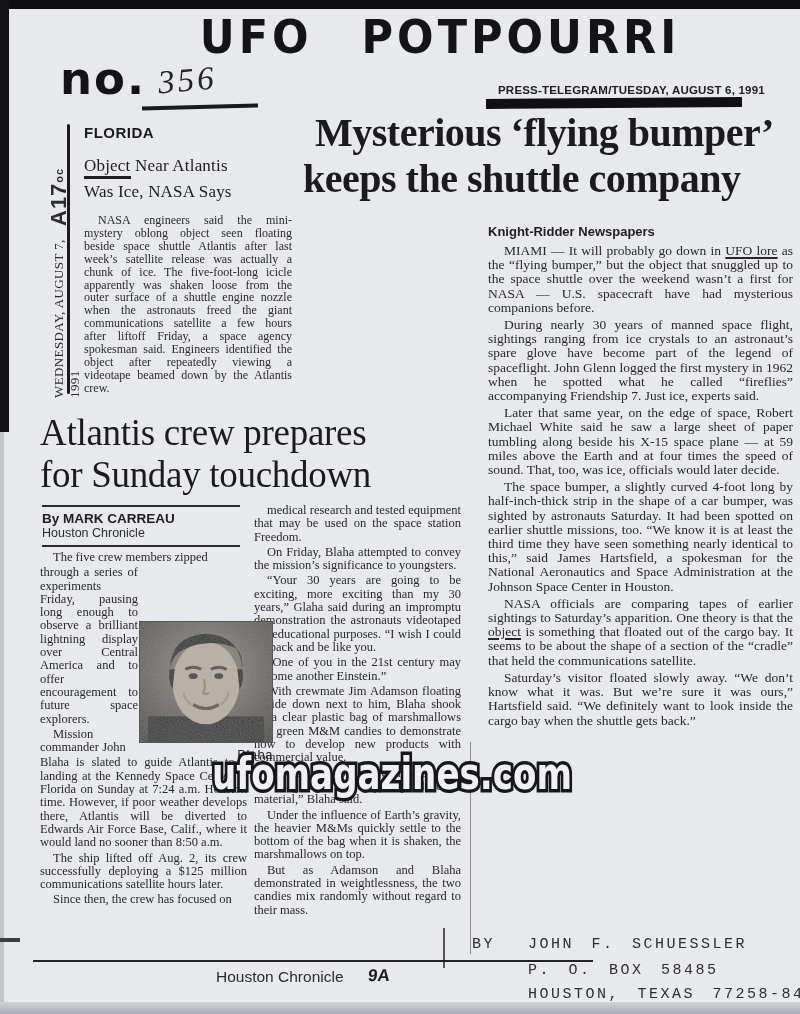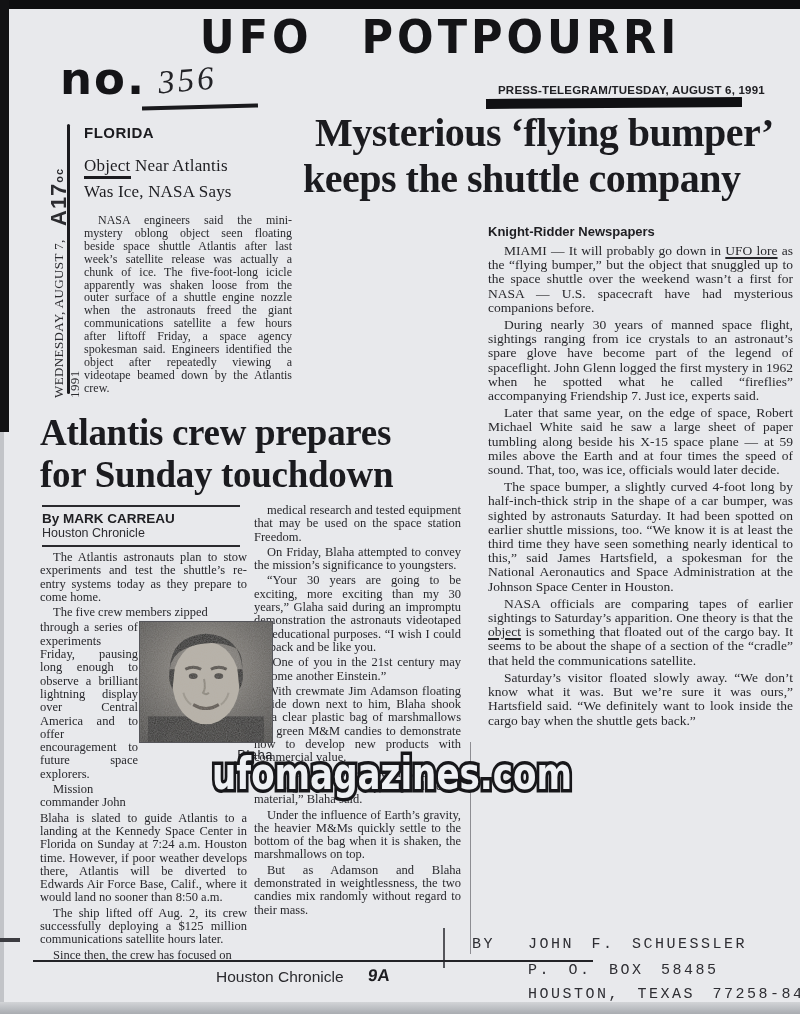--- a/index.html
+++ b/index.html
@@ -52,21 +52,21 @@
                    font-size:40px;line-height:46px;color:#1b1b1f;letter-spacing:-.5px;margin-left:8px;}
   .bumper-headline .l1{padding-left:12px;}
   .bumper-col{position:absolute;left:488px;top:224px;width:305px;}
   .kr-byline{font-family:"Liberation Sans",sans-serif;font-weight:bold;font-size:13px;
              color:#1e1e22;margin-bottom:5px;}
   .bumper-col p, .a-col p{margin:0 0 3px 0;font-size:13.5px;line-height:14.2px;
              text-align:justify;text-indent:16px;color:#28282c;}
   u{text-decoration-thickness:1.5px;text-underline-offset:2px;}
 
   
-  .atl-headline{position:absolute;left:40px;top:412px;width:430px;font-weight:bold;
+  .atl-headline{position:absolute;left:40px;top:412px;width:430px;font-weight:normal;
                 font-size:37px;line-height:42px;color:#1b1b1f;letter-spacing:-.3px;}
   .byline-box{position:absolute;left:42px;top:505px;width:198px;border-top:2px solid #2a2a2e;
               border-bottom:2px solid #2a2a2e;padding:4px 0 5px 0;}
   .byline-name{font-family:"Liberation Sans",sans-serif;font-weight:bold;font-size:13.5px;color:#202024;}
   .byline-org{font-family:"Liberation Sans",sans-serif;font-size:12.5px;color:#2c2c30;}
 
   .a-col p{font-size:12.5px;line-height:13.3px;text-indent:13px;margin:0 0 2px 0;}
   .a-col1{position:absolute;left:40px;top:551px;width:207px;}
   .a-col2{position:absolute;left:254px;top:504px;width:207px;}
   .a-col1 .lead-line{white-space:nowrap;}
@@ -158,21 +158,20 @@
     <div data-name="atlantis-headline-line1">Atlantis crew prepares</div>
     <div data-name="atlantis-headline-line2">for Sunday touchdown</div>
   </div>
 
   <div class="byline-box" data-name="atlantis-byline-box">
     <div class="byline-name" data-name="atlantis-byline">By MARK CARREAU</div>
     <div class="byline-org" data-name="atlantis-byline-org">Houston Chronicle</div>
   </div>
 
   <div class="a-col a-col1" data-name="atlantis-column-1">
-    <p data-name="atlantis-paragraph">The Atlantis astronauts plan to stow experiments and test the shuttle’s re-entry systems today as they prepare to come home.</p>
     <p class="lead-line" data-name="atlantis-paragraph">The five crew members zipped</p>
     <p class="beside no-indent" data-name="atlantis-paragraph-beside-photo">through a series of experiments Friday, pausing long enough to observe a brilliant lightning display over Central America and to offer encouragement to future space explorers.</p>
     <p class="beside" data-name="atlantis-paragraph-beside-photo">Mission commander John</p>
     <p class="no-indent" data-name="atlantis-paragraph">Blaha is slated to guide Atlantis to a landing at the Kennedy Space Center in Florida on Sunday at 7:24 a.m. Houston time. However, if poor weather develops there, Atlantis will be diverted to Edwards Air Force Base, Calif., where it would land no sooner than 8:50 a.m.</p>
     <p data-name="atlantis-paragraph">The ship lifted off Aug. 2, its crew successfully deploying a $125 million communications satellite hours later.</p>
     <p data-name="atlantis-paragraph">Since then, the crew has focused on</p>
   </div>
 
   <div class="a-col a-col2" data-name="atlantis-column-2">
 

